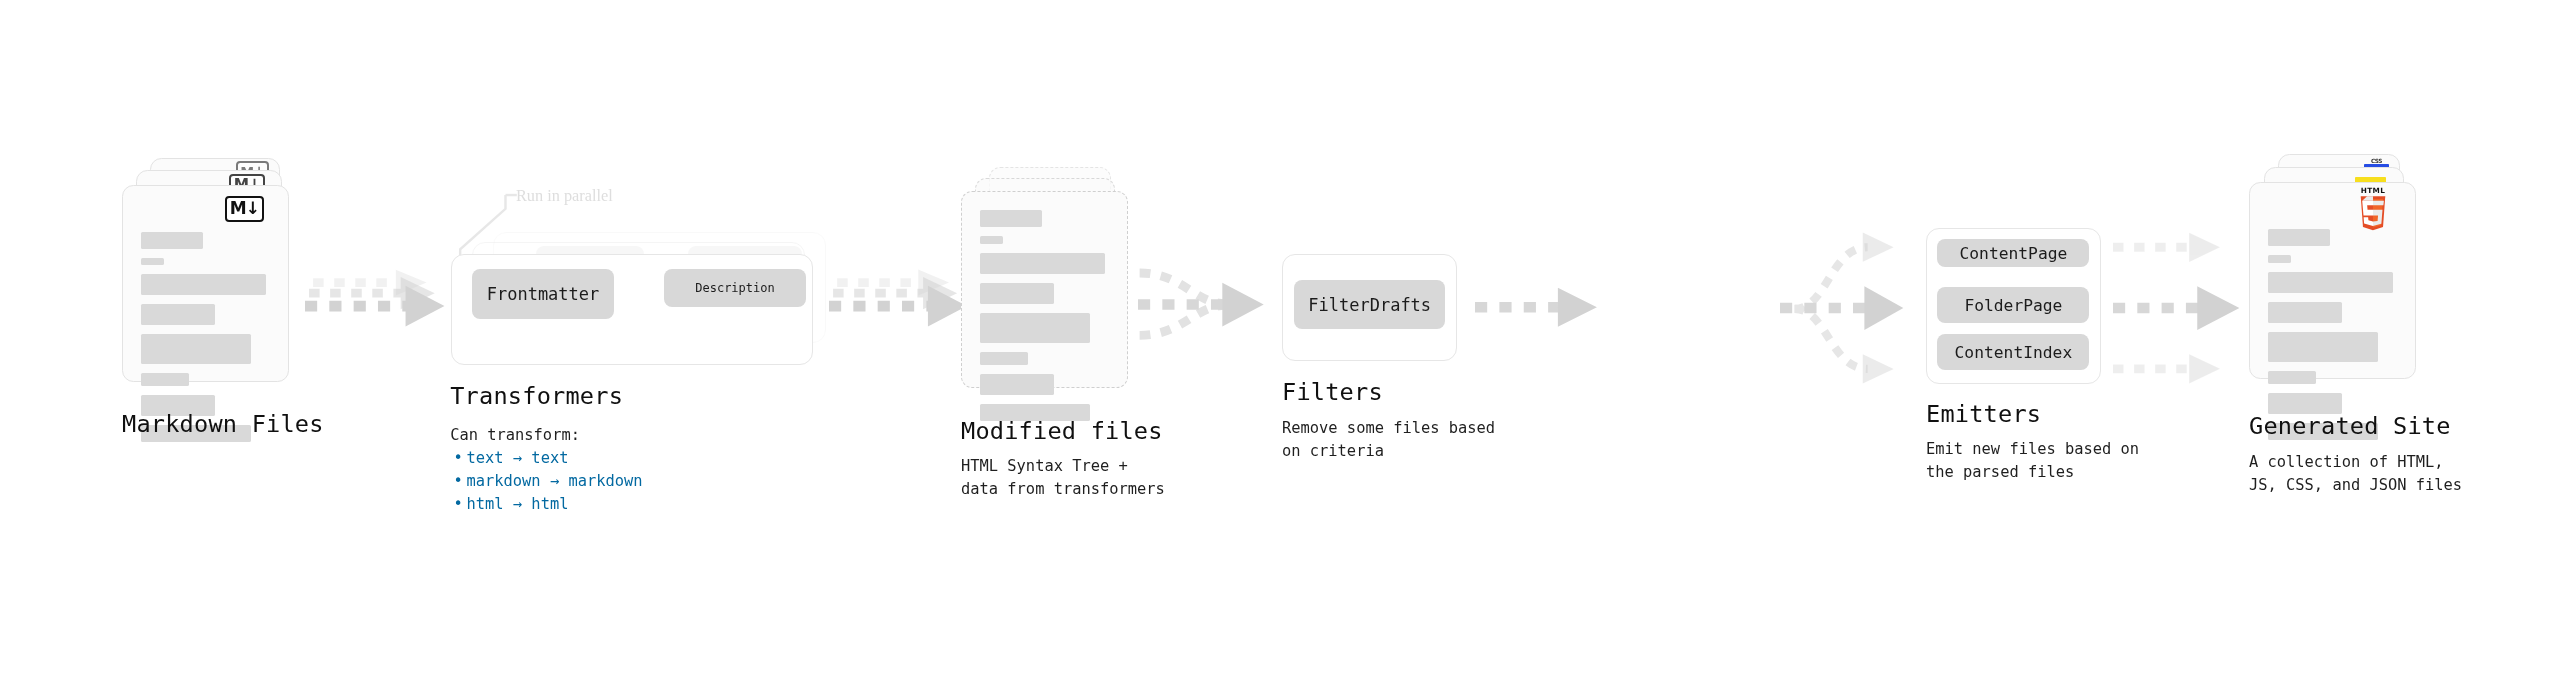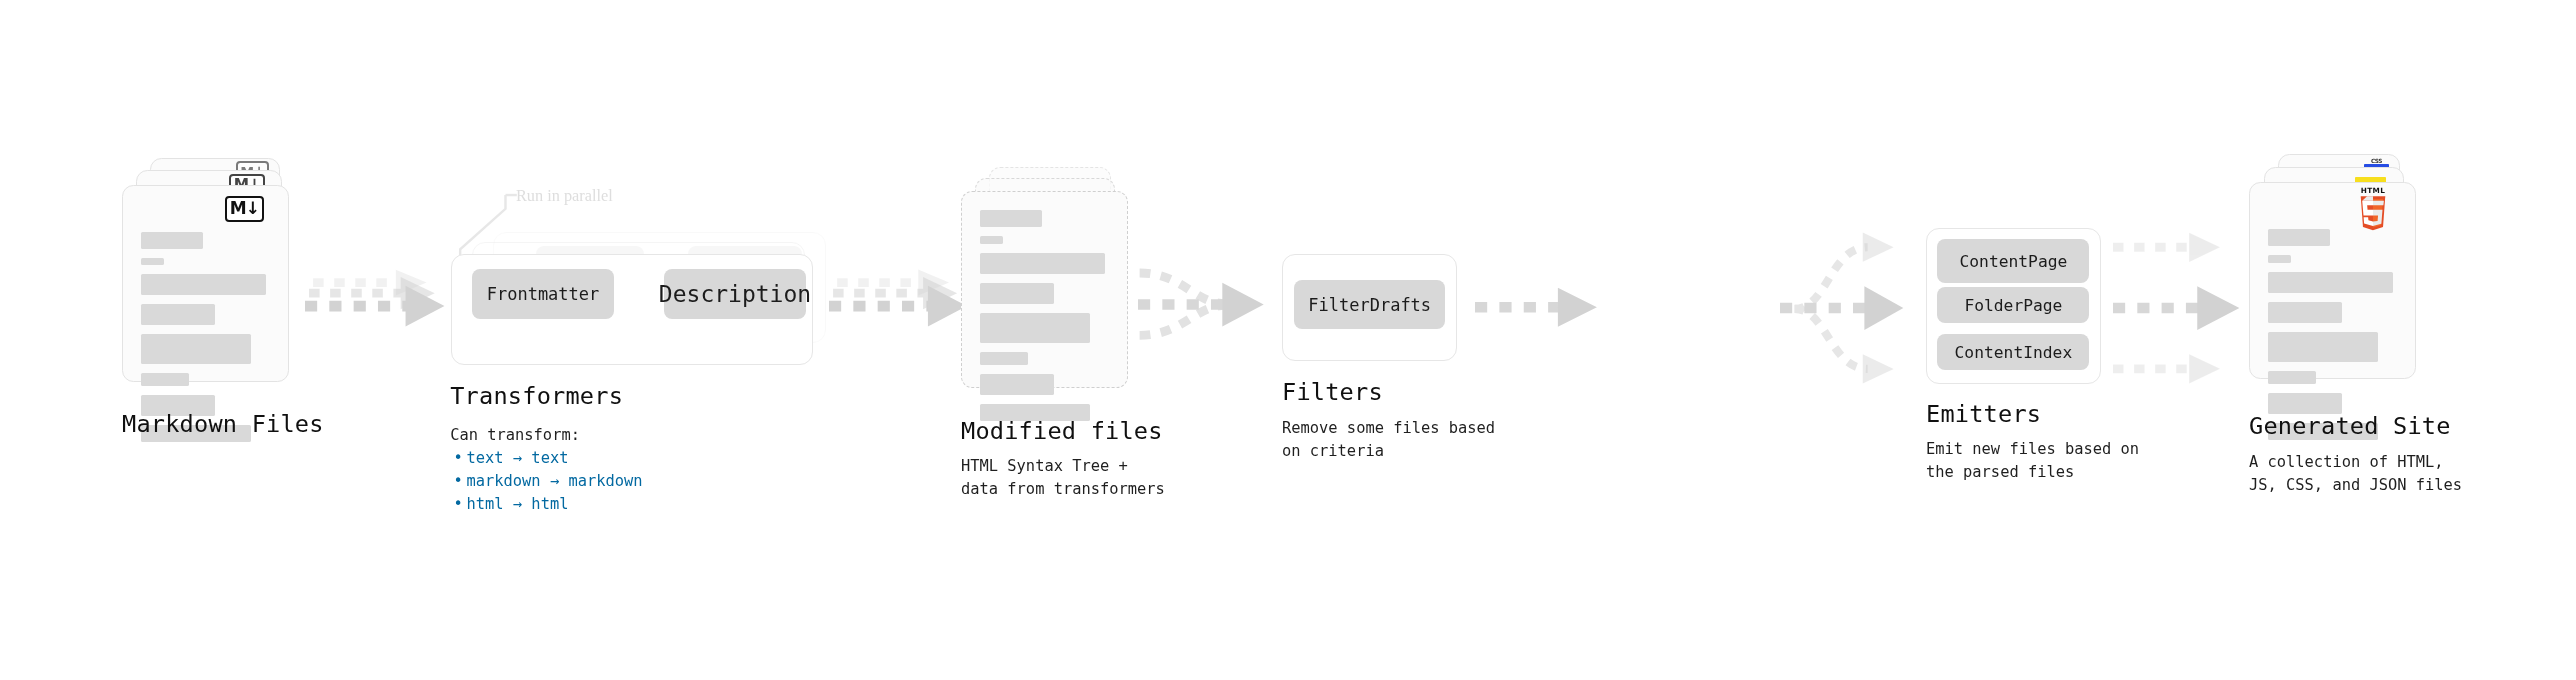--- a/index.html
+++ b/index.html
@@ -169,21 +169,21 @@
         <polygon points="38,17 50,22 38,27" fill="#c8c8c8"></polygon>
       </g>
       <g opacity="0.85">
         <line x1="2" y1="39" x2="40" y2="39" stroke="#c8c8c8" stroke-width="4"></line>
         <polygon points="38,33 52,39 38,45" fill="#c8c8c8"></polygon>
       </g>
     </svg>
 
     <div class="procbox" style="left:0px;top:63px;width:362px;height:111px;"></div>
     <div class="chip" style="left:21px;top:78px;width:142px;height:50px;font-size:17px;">Frontmatter</div>
-    <div class="chip" style="left:213px;top:78px;width:142px;height:50px;font-size:23px;">Description</div>
+    <div class="chip" style="left:213px;top:78px;width:142px;height:38px;font-size:12px;">Description</div>
 
     <div class="title" style="left:-0.8px;top:191px;">Transformers</div>
     <div class="sub" style="left:-0.8px;top:233px;">Can transform:</div>
 
     <div class="blist" style="left:-0.8px;top:256px;">
       <div class="li">text → text</div>
       <div class="li">markdown → markdown</div>
       <div class="li">html → html</div>
     </div>
   </div>
@@ -265,21 +265,21 @@
       <g opacity="0.45">
           <polygon points="102,154 140,172 102,190" fill="#d2d2d2"></polygon>
         </g>
       <line x1="0" y1="97" x2="112" y2="97" stroke="#d7d7d7" stroke-width="13" stroke-dasharray="15 15"></line>
       <polygon points="104,70 152,97 104,124" fill="#d2d2d2"></polygon>
     </svg>
   </div>
 
   <div class="node" style="left:1926px;top:228px;">
     <div class="procbox" style="left:0px;top:0px;width:175px;height:156px;"></div>
-    <div class="chip" style="left:11.4px;top:11.4px;width:152px;height:44px;font-size:16.3px;">ContentPage</div>
+    <div class="chip" style="left:11.4px;top:11.4px;width:152px;height:28px;font-size:16.3px;">ContentPage</div>
     <div class="chip" style="left:11.4px;top:59px;width:152px;height:36px;font-size:16.3px;">FolderPage</div>
     <div class="chip" style="left:11.4px;top:106px;width:152px;height:36px;font-size:16.3px;">ContentIndex</div>
 
     <div class="title" style="left:0px;top:172px;">Emitters</div>
     <div class="sub" style="left:0px;top:210px;">Emit new files based on
 the parsed files</div>
   </div>
 
   <div class="node" style="left:2113px;top:229px;">
     <svg width="158" height="163" viewBox="0 0 195 200">

